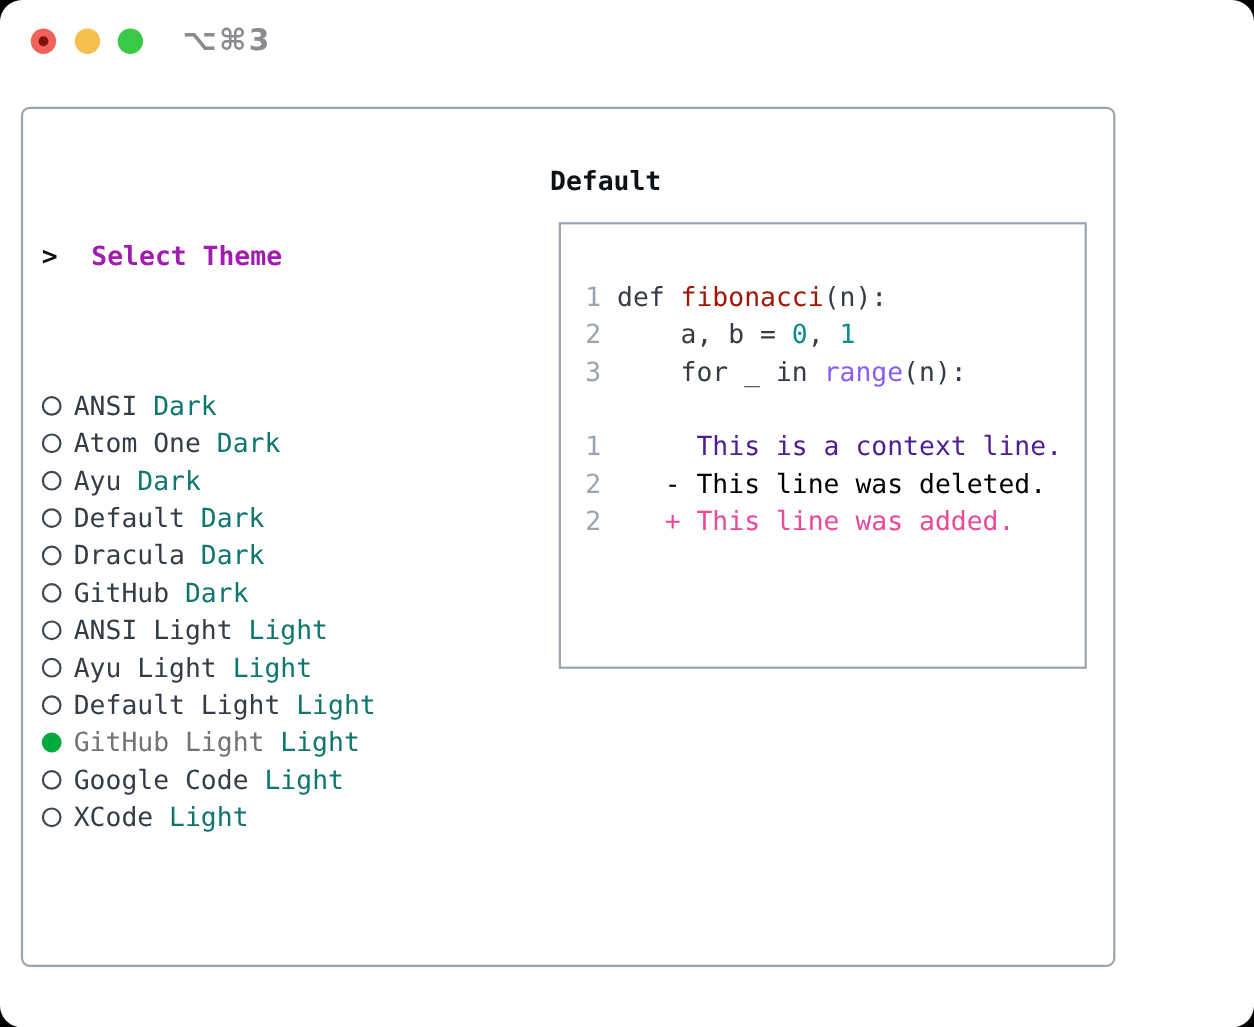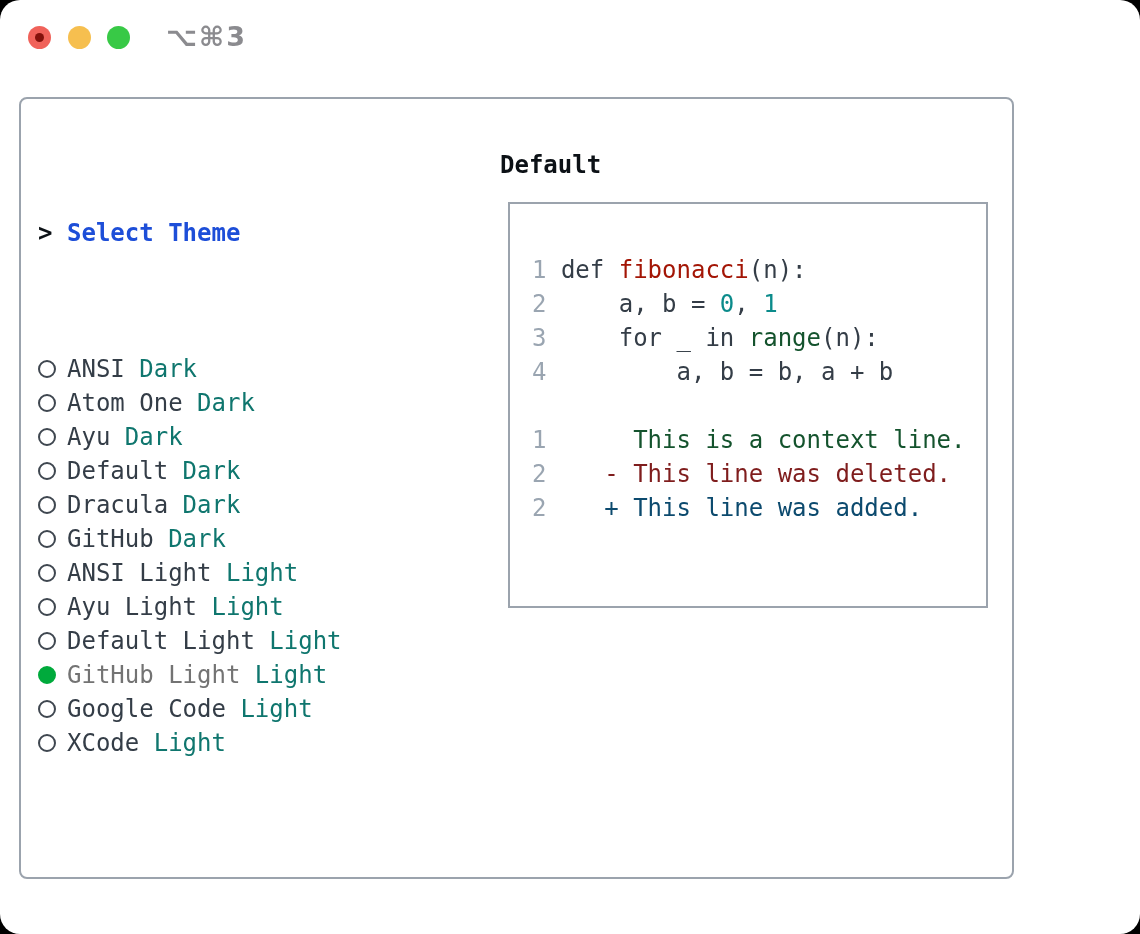--- a/index.html
+++ b/index.html
@@ -42,43 +42,43 @@
   .row.blank{height:34px;}
   .marker{
     width:29px;flex:0 0 29px;display:flex;align-items:center;height:34px;
   }
   .prompt{font-weight:bold;color:#0c1116;}
   .radio{
     width:14px;height:14px;border:2.5px solid #3f4750;border-radius:50%;
     box-sizing:content-box;
   }
   .radio.on{background:#00aa3c;border-color:#00aa3c;}
-  .hdr{font-weight:bold;color:#1d4ed8;}
+  .hdr{font-weight:bold;color:#a21caf;margin-left:16px;}
   .lbl{color:#343d47;}
   .lbl.sel{color:#737373;}
   .variant{color:#0f766e;}
   
   .preview-title{
     position:absolute;left:500px;top:148px;height:34px;line-height:34px;
     font-size:24px;font-weight:bold;color:#0c1116;
   }
   .preview-box{
     position:absolute;left:508px;top:202px;width:480px;height:406px;
     border:2px solid #9ba3ad;box-sizing:border-box;background:#fff;
     padding:49px 0 0 22px;overflow:hidden;
   }
   .pline{height:34px;line-height:34px;font-size:24px;white-space:pre;}
   .seg.ln{color:#9aa5b1;}
   .seg.code{color:#343d47;}
   .seg.fn{color:#a31505;}
   .seg.num{color:#0b8b8b;}
-  .seg.bi{color:#14532d;}
-  .seg.ctx{color:#14532d;}
-  .seg.del{color:#7f1d1d;}
-  .seg.add{color:#0c4a6e;}
+  .seg.bi{color:#8b5cf6;}
+  .seg.ctx{color:#4c1d95;}
+  .seg.del{color:#000000;}
+  .seg.add{color:#ec4899;}
 </style>
 </head>
 <body>
 
 <div class="window">
 
   <div class="titlebar">
     <div class="light red">
       <div class="dot"></div>
     </div>
@@ -109,21 +109,20 @@
     
   </div>
 
   <div class="preview-title">Default</div>
 
   <div class="preview-box">
     <div id="preview-code">
         <div class="pline"><span class="seg ln">1 </span><span class="seg code">def </span><span class="seg fn">fibonacci</span><span class="seg code">(n):</span></div>
         <div class="pline"><span class="seg ln">2 </span><span class="seg code">    a, b = </span><span class="seg num">0</span><span class="seg code">, </span><span class="seg num">1</span></div>
         <div class="pline"><span class="seg ln">3 </span><span class="seg code">    for _ in </span><span class="seg bi">range</span><span class="seg code">(n):</span></div>
-        <div class="pline"><span class="seg ln">4 </span><span class="seg code">        a, b = b, a + b</span></div>
         <div class="pline"></div>
         <div class="pline"><span class="seg ln">1 </span><span class="seg ctx">     This is a context line.</span></div>
         <div class="pline"><span class="seg ln">2 </span><span class="seg del">   - This line was deleted.</span></div>
         <div class="pline"><span class="seg ln">2 </span><span class="seg add">   + This line was added.</span></div>
       </div>
   </div>
 
 </div>
 
 </body></html>

